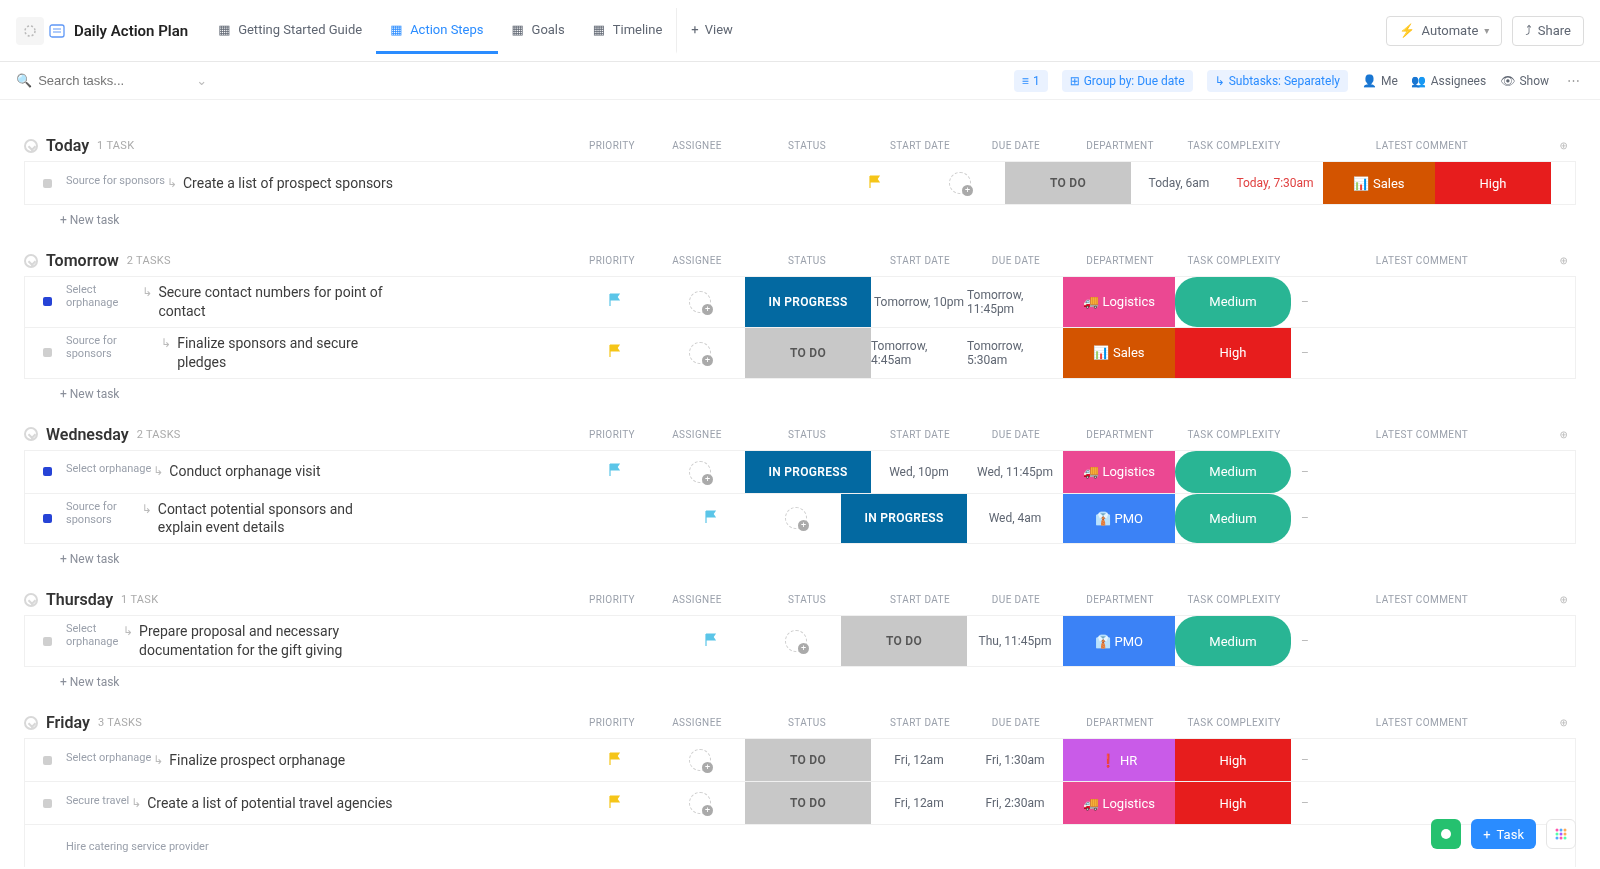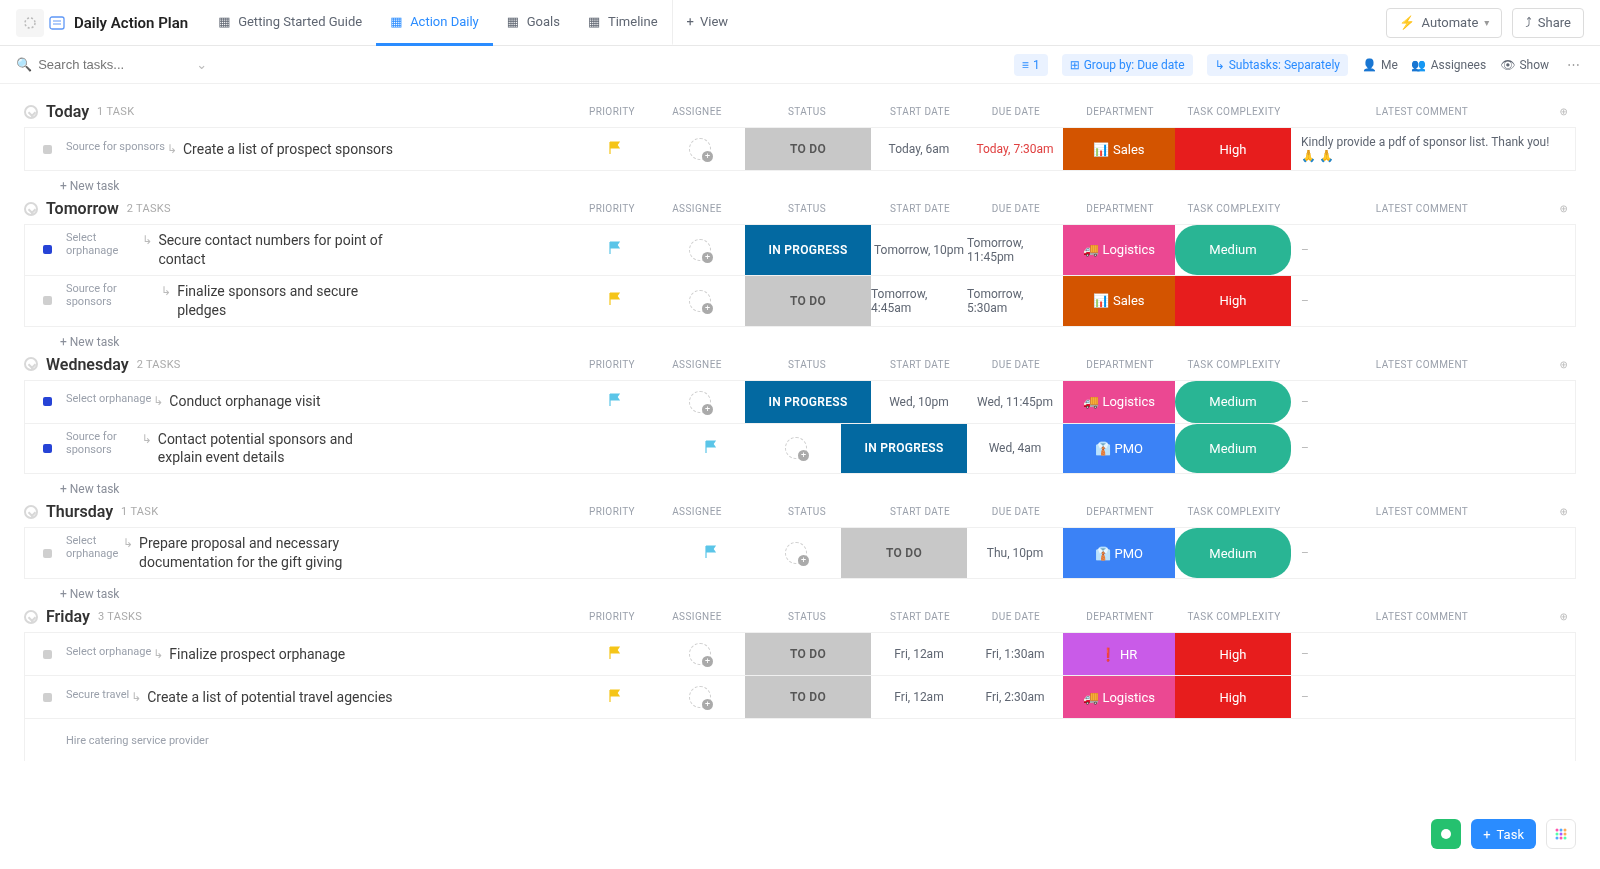--- a/index.html
+++ b/index.html
@@ -1,19 +1,19 @@
 <!DOCTYPE html>
 <html><head>
 <meta charset="utf-8">
 <style>
 * { margin: 0; padding: 0; box-sizing: border-box; }
 body { font-family: -apple-system, BlinkMacSystemFont, "Segoe UI", Roboto, sans-serif; font-size: 13px; color: #333; background: #fff; width: 1600px; }
 
 
-.header { display: flex; align-items: center; height: 46px; border-bottom: 1px solid #e8e8e8; padding: 0 16px; }
+.header { display: flex; align-items: center; height: 62px; border-bottom: 1px solid #e8e8e8; padding: 0 16px; }
 .header-left { display: flex; align-items: center; gap: 4px; }
 .menu-toggle { width: 28px; height: 28px; display:flex; align-items:center; justify-content:center; border-radius:4px; background:#f5f5f5; cursor:pointer; }
 .doc-icon { width: 18px; height: 18px; display:inline-flex; align-items:center; justify-content:center; color:#5e97f6; }
 .doc-title { font-size: 15px; font-weight: 600; color:#222; margin-left:4px; margin-right: 12px; }
 .tabs { display: flex; align-items: center; height: 46px; }
 .tab { display: flex; align-items: center; gap: 6px; padding: 0 14px; height: 46px; color: #5f6672; cursor: pointer; font-size: 13px; border-bottom: 3px solid transparent; }
 .tab.active { color: #2a8cff; border-bottom-color: #2a8cff; }
 .tab-icon { width: 14px; height: 14px; display:inline-flex; }
 .header-right { margin-left: auto; display: flex; align-items: center; gap: 10px; }
 .btn-outline { display: flex; align-items: center; gap: 6px; height: 30px; padding: 0 12px; border: 1px solid #dcdcdc; border-radius: 4px; cursor: pointer; color:#5f6672; font-size: 13px; background:#fff; }
@@ -25,21 +25,21 @@
 .search-input { border:none; outline:none; font-size:13px; width:140px; color:#444; }
 .toolbar-dd { margin-left: 18px; color:#bbb; cursor:pointer; }
 .toolbar-right { margin-left: auto; display: flex; align-items: center; gap: 14px; }
 .chip { display:flex; align-items:center; gap:4px; font-size:12px; color:#5f6672; cursor:pointer; }
 .chip.blue { background:#eaf2ff; color:#2a8cff; padding:4px 8px; border-radius:4px; }
 .chip.blue2 { background:#eaf2ff; color:#2a8cff; padding:4px 8px; border-radius:4px; }
 .dots { color:#888; cursor:pointer; padding:0 4px; }
 
 
 .content { padding: 12px 24px 80px 24px; }
-.group { }
+.group { margin-top: 18px; }
 .group-header-row { display:flex; align-items:center; }
 .group-header { display:flex; align-items:center; gap:8px; padding:6px 0; }
 .collapse-icon { width:14px; height:14px; border:2px solid #d8d8d8; border-radius:50%; position:relative; }
 .collapse-icon::after { content:''; position:absolute; top:3px; left:3px; width:4px; height:4px; border-right:2px solid #d8d8d8; border-bottom:2px solid #d8d8d8; transform: rotate(45deg); }
 .group-title { font-weight:600; font-size:16px; color:#333; }
 .group-count { font-size:11px; color:#aaa; letter-spacing:0.3px; }
 .col-headers { display:flex; font-size:10px; color:#9aa0ab; letter-spacing:0.4px; margin-left:auto; }
 .ch { text-align:center; text-transform:uppercase; }
 .ch-priority { width:80px; }
 .ch-assignee { width:90px; }
@@ -118,21 +118,21 @@
         </svg>
     </span>
     <span class="doc-title">Daily Action Plan</span>
     <div class="tabs" id="tabs">
         <div class="tab">
           <span class="tab-icon">▦</span>
           <span>Getting Started Guide</span>
         </div>
         <div class="tab active">
           <span class="tab-icon">▦</span>
-          <span>Action Daily</span>
+          <span>Action Steps</span>
         </div>
         <div class="tab">
           <span class="tab-icon">▦</span>
           <span>Goals</span>
         </div>
         <div class="tab">
           <span class="tab-icon">▦</span>
           <span>Timeline</span>
         </div>
         <div class="tab" style="border-left: 1px solid rgb(238, 238, 238);">
@@ -226,21 +226,20 @@
             </svg></span>
       </div>
       <div class="cell cell-assignee">
         <span class="avatar-empty"></span>
       </div>
       <div class="cell cell-status st-todo">TO DO</div>
       <div class="cell cell-start">Today, 6am</div>
       <div class="cell cell-due overdue">Today, 7:30am</div>
       <div class="cell cell-dept dept-sales">📊 Sales</div>
       <div class="cell cell-complex cx-high">High</div>
-      <div class="cell cell-comment">Kindly provide a pdf of sponsor list. Thank you! 🙏 🙏</div>
       <div class="cell cell-end"></div>
     </div>
       <div class="new-task">+ New task</div>
     </div>
     <div class="group">
       <div class="group-header-row">
     <div class="group-header">
       <span class="collapse-icon"></span>
       <span class="group-title">Tomorrow</span>
       <span class="group-count">2 TASKS</span>
@@ -427,21 +426,21 @@
       </div>
       <div class="cell cell-priority">
         <span><svg class="flag" viewBox="0 0 14 14">
               <path d="M2 1 L2 13 M2 1 L11 1 L9 4 L11 7 L2 7" fill="#5bc5e8" stroke="#5bc5e8" stroke-width="1.2"></path>
             </svg></span>
       </div>
       <div class="cell cell-assignee">
         <span class="avatar-empty"></span>
       </div>
       <div class="cell cell-status st-todo">TO DO</div>
-      <div class="cell cell-start">Thu, 10pm</div>
+      <div class="cell cell-due ">Thu, 11:45pm</div>
       <div class="cell cell-dept dept-pmo">👔 PMO</div>
       <div class="cell cell-complex cx-medium">Medium</div>
       <div class="cell cell-comment">
           <span class="dash">–</span>
         </div>
       <div class="cell cell-end"></div>
     </div>
       <div class="new-task">+ New task</div>
     </div>
     <div class="group">

